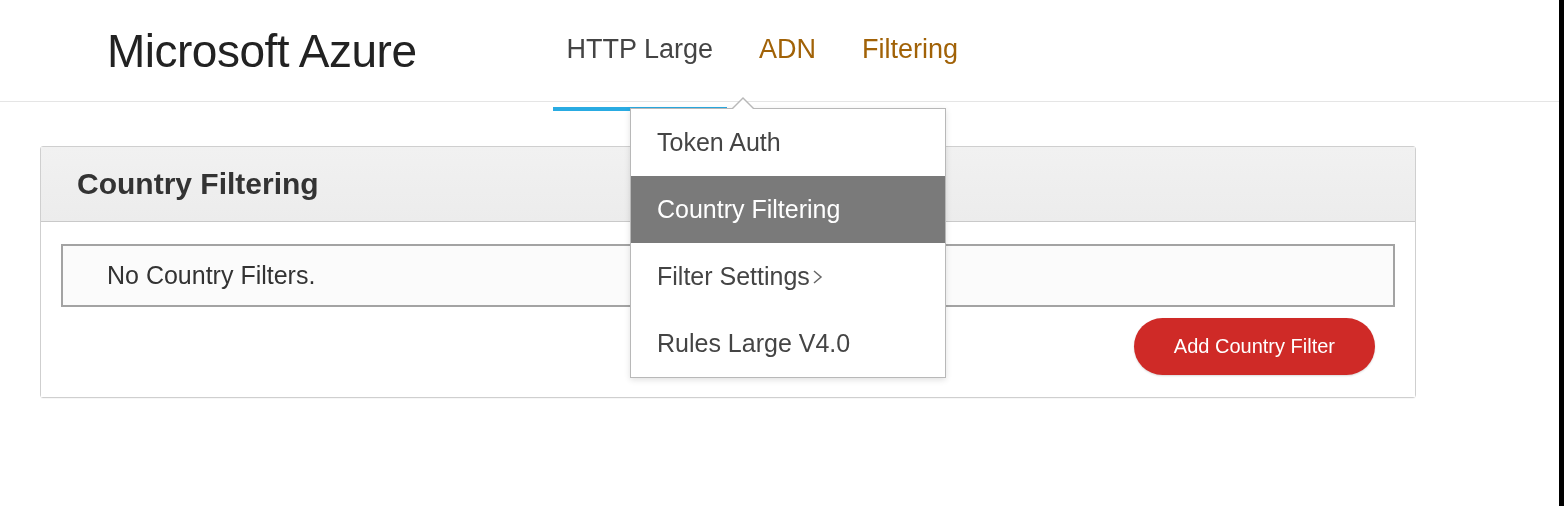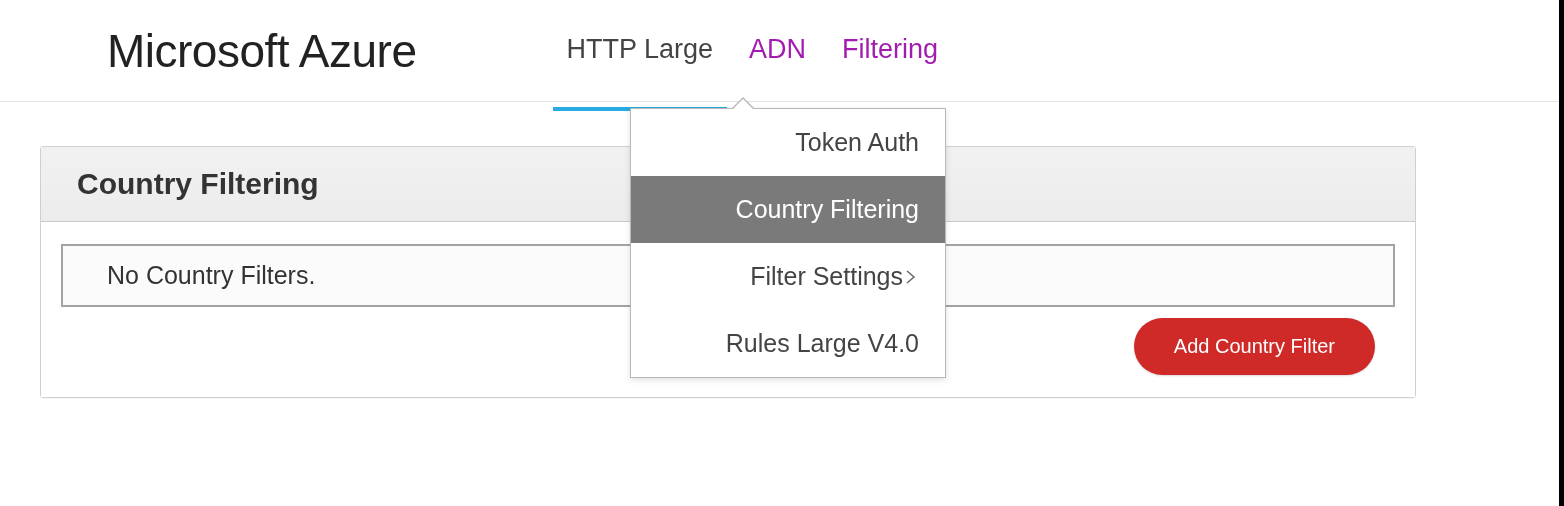--- a/index.html
+++ b/index.html
@@ -21,27 +21,27 @@
     }
     .brand {
       font-size: 46px;
       font-weight: 400;
       color: #222;
       letter-spacing: -0.5px;
       font-family: "Segoe UI Light", "Segoe UI", Arial, sans-serif;
     }
     .tabs {
       display: flex;
-      gap: 36px;
+      gap: 46px;
       margin-left: 150px;
       align-items: center;
     }
     .tab {
       font-size: 27px;
-      color: #a21caf;
+      color: #a16207;
       cursor: pointer;
       padding-bottom: 2px;
       position: relative;
     }
     .tab.active {
       color: #444;
     }
     .tab.active::after {
       content: "";
       position: absolute;
@@ -136,21 +136,21 @@
       border-right: 11px solid transparent;
       border-bottom: 11px solid #ffffff;
     }
     .dropdown-item {
       padding: 19px 26px;
       font-size: 25px;
       color: #444;
       cursor: pointer;
       display: flex;
       align-items: center;
-      justify-content: flex-end;
+      justify-content: flex-start;
     }
     .dropdown-item.selected {
       background: #7a7a7a;
       color: #fff;
     }
     .chevron-right {
       width: 16px;
       height: 16px;
       display: inline-block;
     }

